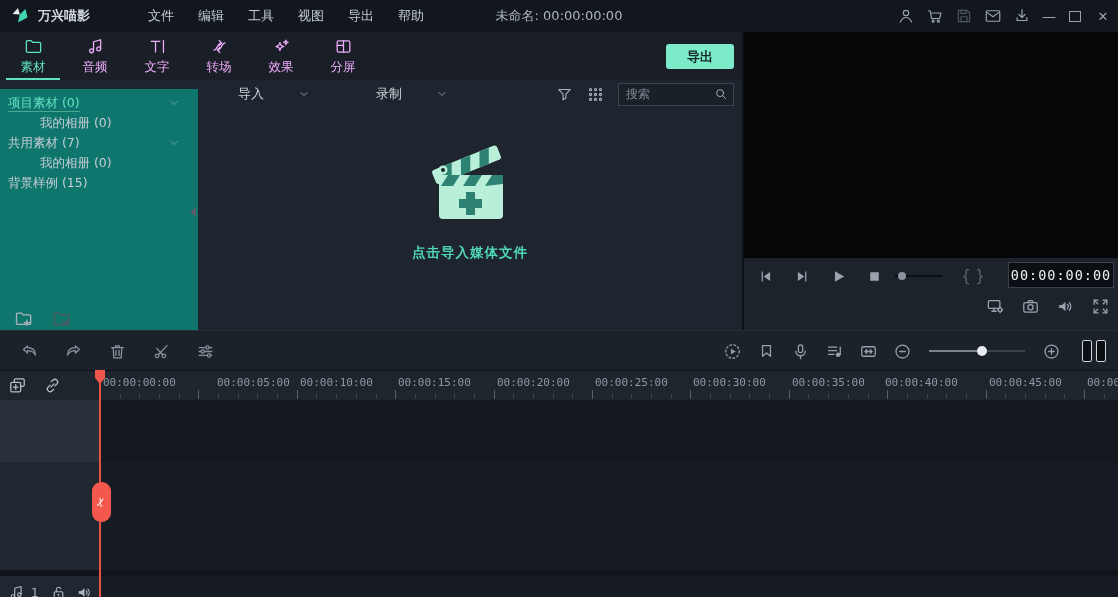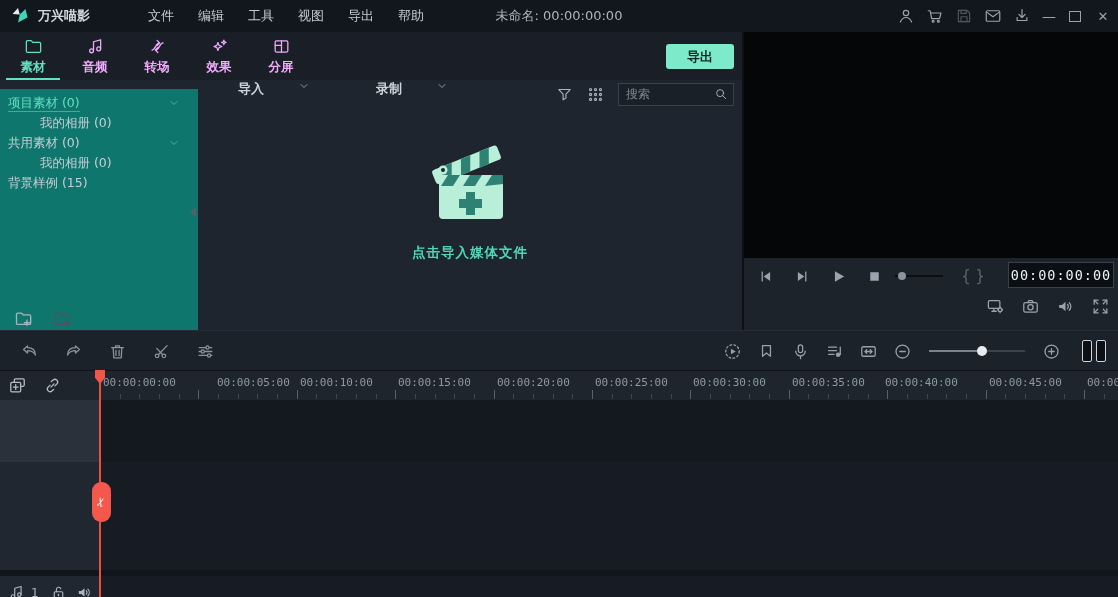--- a/index.html
+++ b/index.html
@@ -19,42 +19,42 @@
   .proj-title{position:absolute;left:0;right:0;text-align:center;color:#aeb6bf;pointer-events:none;}
   .tb-icons{position:absolute;right:8px;top:0;height:32px;display:flex;align-items:center;gap:11px;color:#9aa3ad;}
   .tb-icons .i{width:18px;height:18px;}
   .i.dim{color:#4d555e;}
   .win-min{width:12px;text-align:center;color:#9aa3ad;font-size:14px;line-height:10px;}
   .win-max{width:10px;height:9px;border:1.4px solid #9aa3ad;margin:0 4px;}
   .win-close{width:14px;text-align:center;color:#9aa3ad;font-size:13px;}
 
   
   .tabbar{position:absolute;left:0;top:32px;width:742px;height:48px;background:#1a1f27;border-bottom:1px solid #10141a;}
-  .tabs{display:flex;height:48px;align-items:stretch;padding-left:2px;font-weight:bold;}
+  .tabs{display:flex;height:48px;align-items:stretch;padding-left:2px;}
   .tab{position:relative;display:flex;flex-direction:column;align-items:center;justify-content:center;gap:3px;padding:0 10px;min-width:42px;color:#f0abfc;font-size:12.5px;cursor:default;}
   .tab .i{width:19px;height:19px;}
   .tab.active{color:#5fe3c1;}
   .tab.active::after{content:"";position:absolute;left:4px;right:4px;bottom:0;height:2px;background:#5fe3c1;}
   .export-btn{position:absolute;right:8px;top:12px;width:68px;height:25px;background:#7deac9;color:#0f2820;font-weight:bold;font-size:13px;border:none;border-radius:3px;display:flex;align-items:center;justify-content:center;}
 
   
   .workspace{position:absolute;left:0;top:80px;width:742px;height:250px;background:#1e252e;}
   .sidebar{position:absolute;left:0;top:9px;width:198px;height:250px;background:#0f766e;}
   .tree{padding-top:4px;}
   .tree-item{position:relative;height:20px;line-height:20px;padding-left:8px;font-size:12.5px;color:#c6cdd5;white-space:nowrap;cursor:default;}
   .tree-item.indent{padding-left:40px;}
   .tree-item.selected .lbl{color:#63e0c0;border-bottom:1px solid #4aa98f;padding-bottom:1px;}
   .tree-chevron{position:absolute;right:18px;top:4px;width:12px;height:12px;color:#74b3a6;}
   .collapse-arrow{position:absolute;right:2px;top:118px;width:0;height:0;border-top:5px solid transparent;border-bottom:5px solid transparent;border-right:6px solid #57606a;}
   .folder-btns{position:absolute;left:14px;bottom:10px;display:flex;gap:18px;color:#aab3bc;}
   .folder-btns .i{width:20px;height:20px;}
 
   .media{position:absolute;left:198px;top:0;width:544px;height:250px;background:#1e252e;}
   .media-head{position:absolute;left:0;top:0;width:100%;height:28px;display:flex;align-items:center;color:#ccd3da;}
-  .mh-btn{display:flex;align-items:flex-start;height:28px;cursor:default;font-weight:bold;}
+  .mh-btn{display:flex;align-items:center;height:28px;cursor:default;}
   .mh-label{font-size:13px;}
   .mh-chev{width:12px;height:12px;margin-left:34px;color:#aab3bc;}
   .mh-import{margin-left:40px;}
   .mh-record{margin-left:66px;}
   .mh-right{position:absolute;right:8px;top:0;height:28px;display:flex;align-items:center;gap:14px;}
   .mh-right .i{width:17px;height:17px;color:#aab3bc;}
   .search-box{position:relative;width:114px;height:21px;background:#1a2027;border:1px solid #3a424c;display:flex;align-items:center;}
   .search-box input{flex:1;background:transparent;border:none;outline:none;color:#c8d0d8;font-size:12px;padding:0 4px 0 7px;width:80px;font-family:inherit;}
   .search-box input::placeholder{color:#7d8791;}
   .search-box .i{width:14px;height:14px;color:#aab3bc;margin-right:5px;flex:none;}
@@ -200,20 +200,29 @@
               <path d="M9.5 17.5V6l9-2.5V15"></path>
               <circle cx="7" cy="17.5" r="2.4"></circle>
               <circle cx="16" cy="15" r="2.4"></circle>
             </svg>
         </span>
         <span>音频</span>
       </div>
       <div class="tab">
         <span class="i">
           <svg class="ic" viewBox="0 0 24 24">
+              <path d="M4 5.5h11M9.5 5.5V19"></path>
+              <path d="M19.5 4.5v15"></path>
+            </svg>
+        </span>
+        <span>文字</span>
+      </div>
+      <div class="tab">
+        <span class="i">
+          <svg class="ic" viewBox="0 0 24 24">
               <path d="M5 16.5C9.5 16.5 9.5 7.5 14.5 7.5m-3-3.2l3.2 3.2-3.2 3.2"></path>
               <path d="M19 7.5C14.5 7.5 14.5 16.5 9.5 16.5m3 3.2l-3.2-3.2 3.2-3.2"></path>
             </svg>
         </span>
         <span>转场</span>
       </div>
       <div class="tab">
         <span class="i">
           <svg class="ic" viewBox="0 0 24 24">
               <path d="M10 7l1.4 3.6L15 12l-3.6 1.4L10 17l-1.4-3.6L5 12l3.6-1.4z"></path>
@@ -243,21 +252,21 @@
           <span class="tree-chevron">
             <svg class="ic" viewBox="0 0 24 24">
                 <path d="M6 9l6 6 6-6"></path>
               </svg>
           </span>
         </div>
         <div class="tree-item indent">
           <span class="lbl">我的相册 (0)</span>
         </div>
         <div class="tree-item">
-          <span class="lbl">共用素材 (0)</span>
+          <span class="lbl">共用素材 (7)</span>
           <span class="tree-chevron">
             <svg class="ic" viewBox="0 0 24 24">
                 <path d="M6 9l6 6 6-6"></path>
               </svg>
           </span>
         </div>
         <div class="tree-item indent">
           <span class="lbl">我的相册 (0)</span>
         </div>
         <div class="tree-item">

